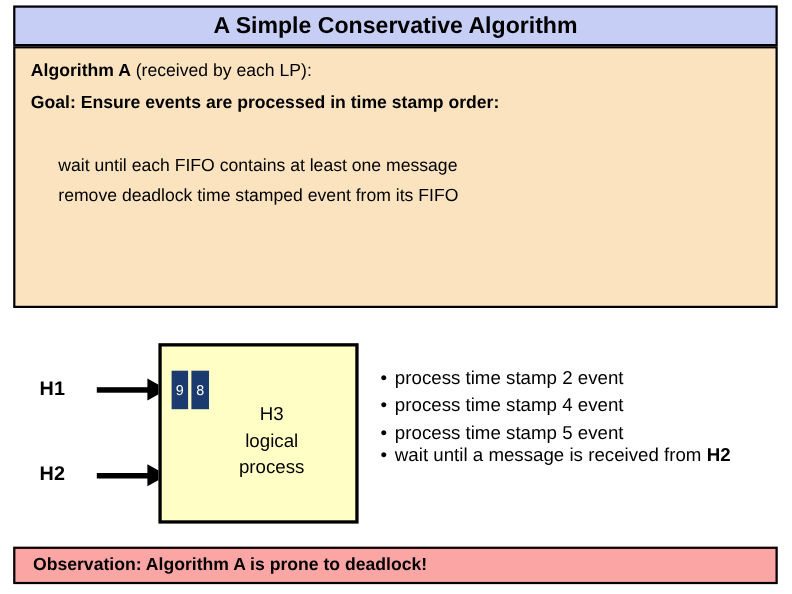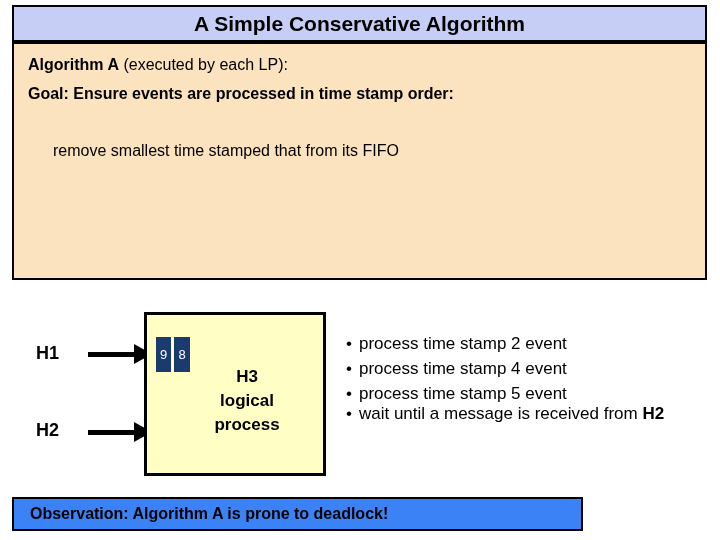--- a/index.html
+++ b/index.html
@@ -49,21 +49,21 @@
     border-left:18px solid #000;
   }
   #arrow-h1 { top:344px; }
   #arrow-h2 { top:422px; }
 
   #process-box {
     position:absolute; left:144px; top:312px; width:182px; height:164px;
     background:#FFFFC5; border:3px solid #000;
     display:flex; flex-direction:column; align-items:center; justify-content:center;
     padding-top:14px; padding-left:24px;
-    font-weight:bold; font-size:17px; line-height:24px;
+    font-weight:normal; font-size:17px; line-height:24px;
     text-align:center;
   }
 
   .fifo-cell {
     position:absolute; top:337px; height:35px;
     background:#1B3A6F; color:#ffffff;
     display:flex; align-items:center; justify-content:center;
     font-size:13px;
   }
   #fifo-cell-1 { left:156px; width:15px; }
@@ -76,39 +76,40 @@
     white-space:pre;
   }
   #bullet-0 { top:336px; }
   #bullet-1 { top:361px; }
   #bullet-2 { top:386px;text-align:center; }
   #bullet-3 { top:406px; }
   .dot { display:inline-block; margin-right:7px; }
 
   
   #observation-bar {
-    left:12px; top:497px; width:571px; height:34px;
-    background:#3b82f6;
+    left:12px; top:497px; width:695px; height:34px;
+    background:#fca5a5;
     display:flex; align-items:center;
     padding-left:16px;
     font-weight:bold; font-size:16px;
   }
 </style>
 </head>
 <body>
 
 <div id="title-bar" class="panel">
   <span>A Simple Conservative Algorithm</span>
 </div>
 
 <div id="algo-panel" class="panel">
-  <div class="algo-line"><span class="b">Algorithm A</span><span> (executed by each LP):</span></div>
+  <div class="algo-line"><span class="b">Algorithm A</span><span> (received by each LP):</span></div>
   <div class="algo-line b">Goal: Ensure events are processed in time stamp order:</div>
   <div class="algo-line blank"></div>
-  <div class="algo-line indent">remove smallest time stamped that from its FIFO</div>
+  <div class="algo-line indent">wait until each FIFO contains at least one message</div>
+  <div class="algo-line indent">remove deadlock time stamped event from its FIFO</div>
 </div>
 
 <div id="h1-label" class="host-label">H1</div>
 <div id="h2-label" class="host-label">H2</div>
 
 <div id="arrow-h1" class="arrow">
   <div class="shaft"></div>
   <div class="head"></div>
 </div>
 <div id="arrow-h2" class="arrow">

